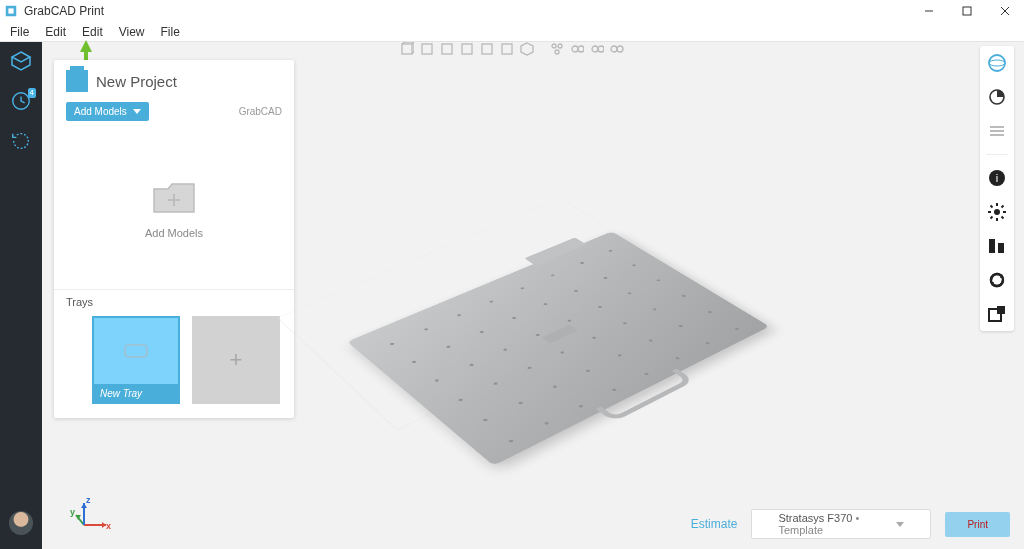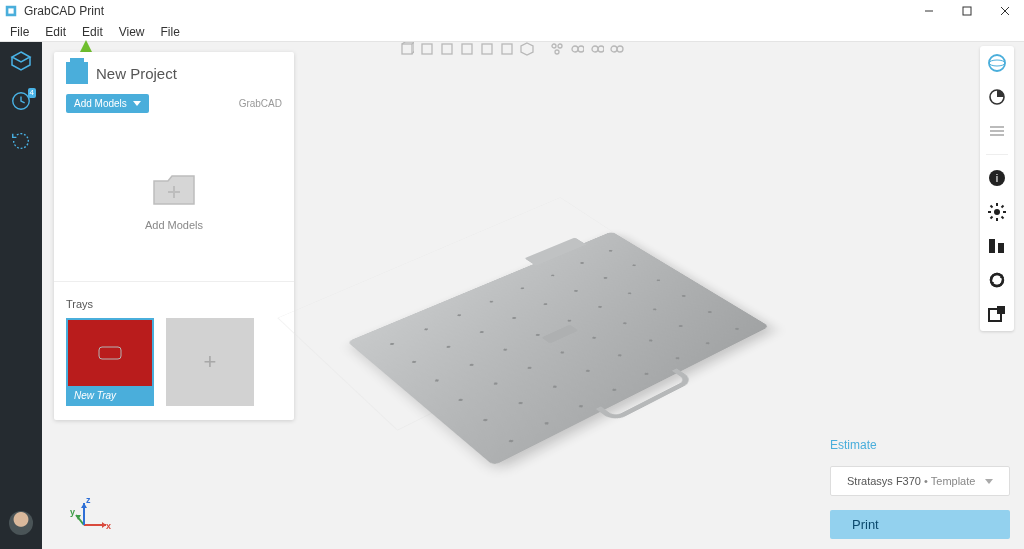--- a/index.html
+++ b/index.html
@@ -19,36 +19,36 @@
 .workspace { position:absolute; top:42px; left:0; right:0; bottom:0; background:#f2f2f2; }
 
 
 .leftrail { position:absolute; top:0; left:0; width:42px; bottom:0; background:#252b30; display:flex; flex-direction:column; align-items:center; padding-top:6px; gap:14px; }
 .leftrail .ico { width:26px; height:26px; display:flex; align-items:center; justify-content:center; position:relative; }
 .leftrail svg { stroke:#49b3e6; fill:none; }
 .badge { position:absolute; top:0; right:-2px; background:#49b3e6; color:#fff; font-size:8px; line-height:10px; padding:0 2px; border-radius:2px; }
 .avatar { position:absolute; bottom:14px; left:9px; width:24px; height:24px; border-radius:50%; background:radial-gradient(circle at 50% 35%, #d9b89b 35%, #4a5457 40%); }
 
 
-.panel { position:absolute; top:10px; left:54px; width:240px; background:#fff; box-shadow:0 1px 4px rgba(0,0,0,.15); border-radius:2px; }
+.panel { position:absolute; top:18px; left:54px; width:240px; background:#fff; box-shadow:0 1px 4px rgba(0,0,0,.15); border-radius:2px; }
 .panel-head { display:flex; align-items:center; gap:8px; padding:10px 12px 6px; }
 .panel-head .picon { width:22px; height:22px; background:#4aaedb; position:relative; }
 .panel-head .picon::before { content:""; position:absolute; left:4px; top:-4px; width:14px; height:6px; background:#4aaedb; }
 .panel-head .ptitle { font-size:15px; color:#555; }
 .panel-actions { display:flex; align-items:center; justify-content:space-between; padding:4px 12px 8px; }
 .btn-add { background:#4aaedb; color:#fff; font-size:10px; padding:4px 8px; border-radius:2px; display:flex; align-items:center; gap:6px; }
 .btn-add .caret { width:0;height:0;border-left:4px solid transparent;border-right:4px solid transparent;border-top:5px solid #fff; }
 .assemble { font-size:10px; color:#999; }
 .drop-area { height:160px; display:flex; flex-direction:column; align-items:center; justify-content:center; color:#888; font-size:11px; gap:10px; }
 .drop-area svg { stroke:#bdbdbd; fill:#d6d6d6; }
-.trays-sec { border-top:1px solid #eee; padding:16px 12px 14px; }
+.trays-sec { border-top:1px solid #eee; padding:6px 12px 14px; }
 .trays-sec .label { font-size:11px; color:#555; margin-bottom:8px; }
 .trays-row { display:flex; gap:12px; }
 .tray { width:88px; height:88px; background:#d2d2d2; border:2px solid transparent; display:flex; flex-direction:column; align-items:center; justify-content:flex-end; position:relative; }
-.tray.active { border-color:#4aaedb; background:#b91c1c; }
+.tray.active { border-color:#4aaedb; background:#7dd3fc;margin-left:26px; }
 .tray .preview { flex:1; width:100%; display:flex; align-items:center; justify-content:center; }
 .tray .preview svg { stroke:#b5b5b5; }
 .tray .cap { height:18px; width:100%; font-size:10px; font-style:italic; display:flex; align-items:center; padding:0 6px; }
 .tray.active .cap { background:#4aaedb; color:#fff; }
 .tray.add { justify-content:center; }
 .tray.add .plus { font-size:22px; color:#a8a8a8; }
 
 
 .arrow-up { position:absolute; top:-2px; left:80px; width:0;height:0;border-left:6px solid transparent;border-right:6px solid transparent;border-bottom:12px solid #6fbf2f; }
 .arrow-up::after { content:""; position:absolute; top:10px; left:-2px; width:4px; height:30px; background:#6fbf2f; }
@@ -70,26 +70,26 @@
 .build-plate::before { content:""; position:absolute; inset:12px; background-image:radial-gradient(circle,#8d8f90 1.5px,transparent 2px); background-size:40px 40px; }
 .plate-tab { position:absolute; top:-16px; right:40px; width:70px; height:20px; background:#c0c2c3; border-radius:3px 3px 0 0; }
 .plate-handle { position:absolute; bottom:-20px; left:50%; transform:translateX(-50%); width:100px; height:26px; border:6px solid #b6b8b9; border-top:none; border-radius:0 0 14px 14px; background:transparent; }
 .plate-slot { position:absolute; top:50%; left:50%; transform:translate(-50%,-50%); width:36px; height:14px; background:#aeb0b1; border-radius:3px; }
 
 
 .gizmo { position:absolute; bottom:12px; left:72px; width:40px; height:40px; }
 .gizmo .ax { position:absolute; font-size:9px; font-weight:bold; }
 
 
-.footer { position:absolute; bottom:10px; right:14px; display:flex; gap:14px;flex-direction:column; }
+.footer { position:absolute; bottom:10px; right:14px; display:flex; align-items:center; gap:14px; }
 .estimate { font-size:12px; color:#4aaedb; }
-.printer-sel { width:180px; height:30px; background:#fff; border:1px solid #ddd; border-radius:2px; display:flex; align-items:center; justify-content:space-between; padding:0 16px; font-size:11px; color:#888; }
+.printer-sel { width:180px; height:30px; background:#fff; border:1px solid #ddd; border-radius:2px; display:flex; align-items:center; justify-content:space-between; padding:0 26px; font-size:11px; color:#888; }
 .printer-sel .pname { color:#555; }
 .printer-sel .caret { width:0;height:0;border-left:4px solid transparent;border-right:4px solid transparent;border-top:5px solid #aaa; }
-.btn-print { background:#93d1ee; color:#0c4a6e; font-size:13px; padding:7px 22px; border-radius:2px; }
+.btn-print { background:#93d1ee; color:#b91c1c; font-size:10px; padding:7px 22px; border-radius:2px; }
 </style>
 </head>
 <body>
 
 <div class="titlebar">
   <svg class="app-icon" viewBox="0 0 16 16">
       <path fill="#4aaedb" d="M2 2h12v12H2z"></path>
       <path fill="#fff" d="M5 5h6v6H5z"></path>
     </svg>
   <span>GrabCAD Print</span>

